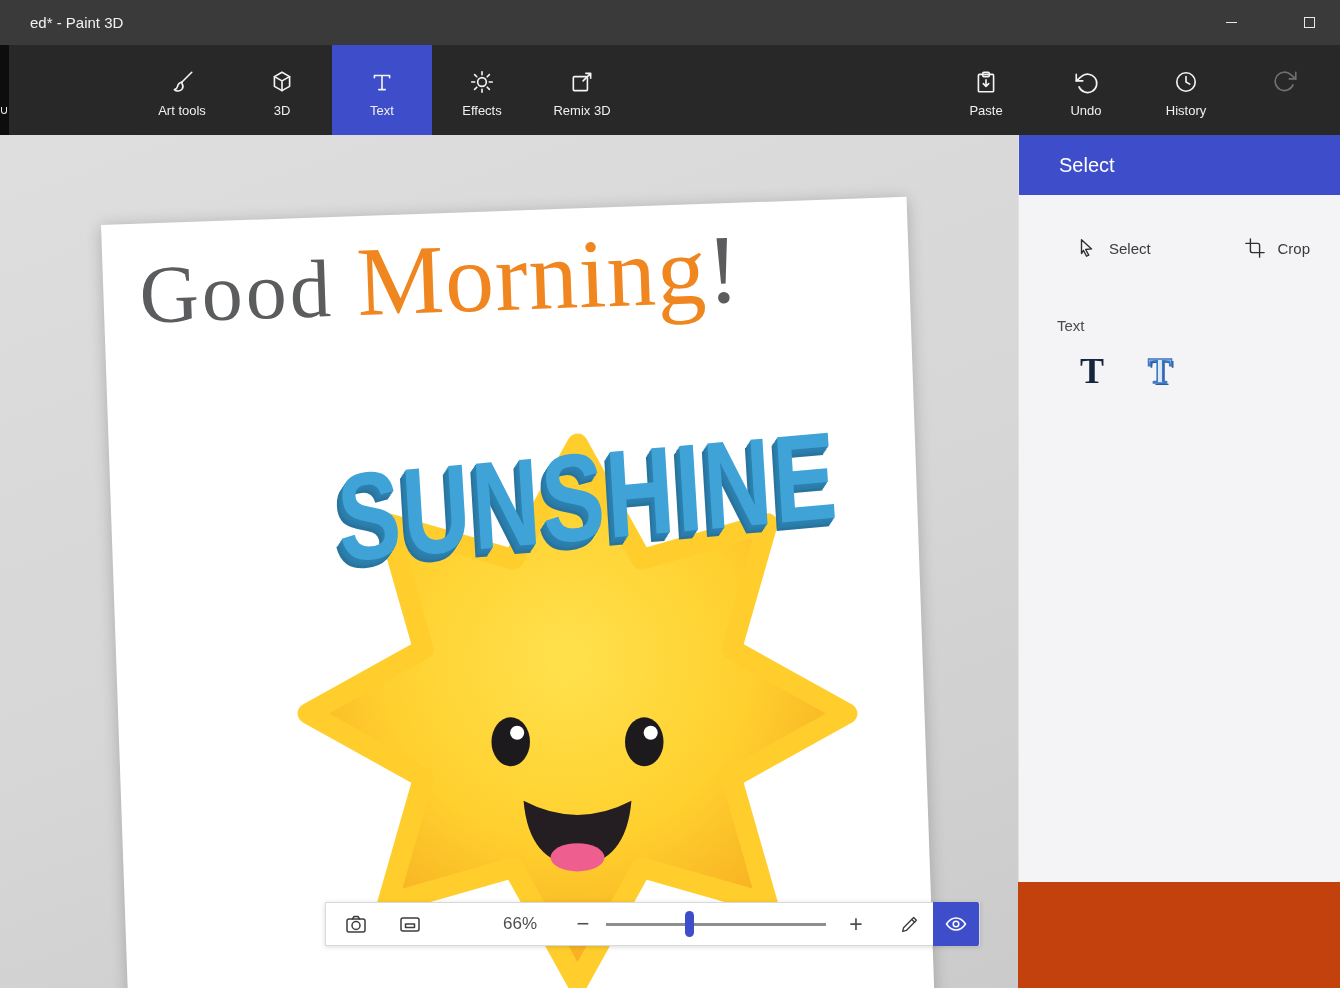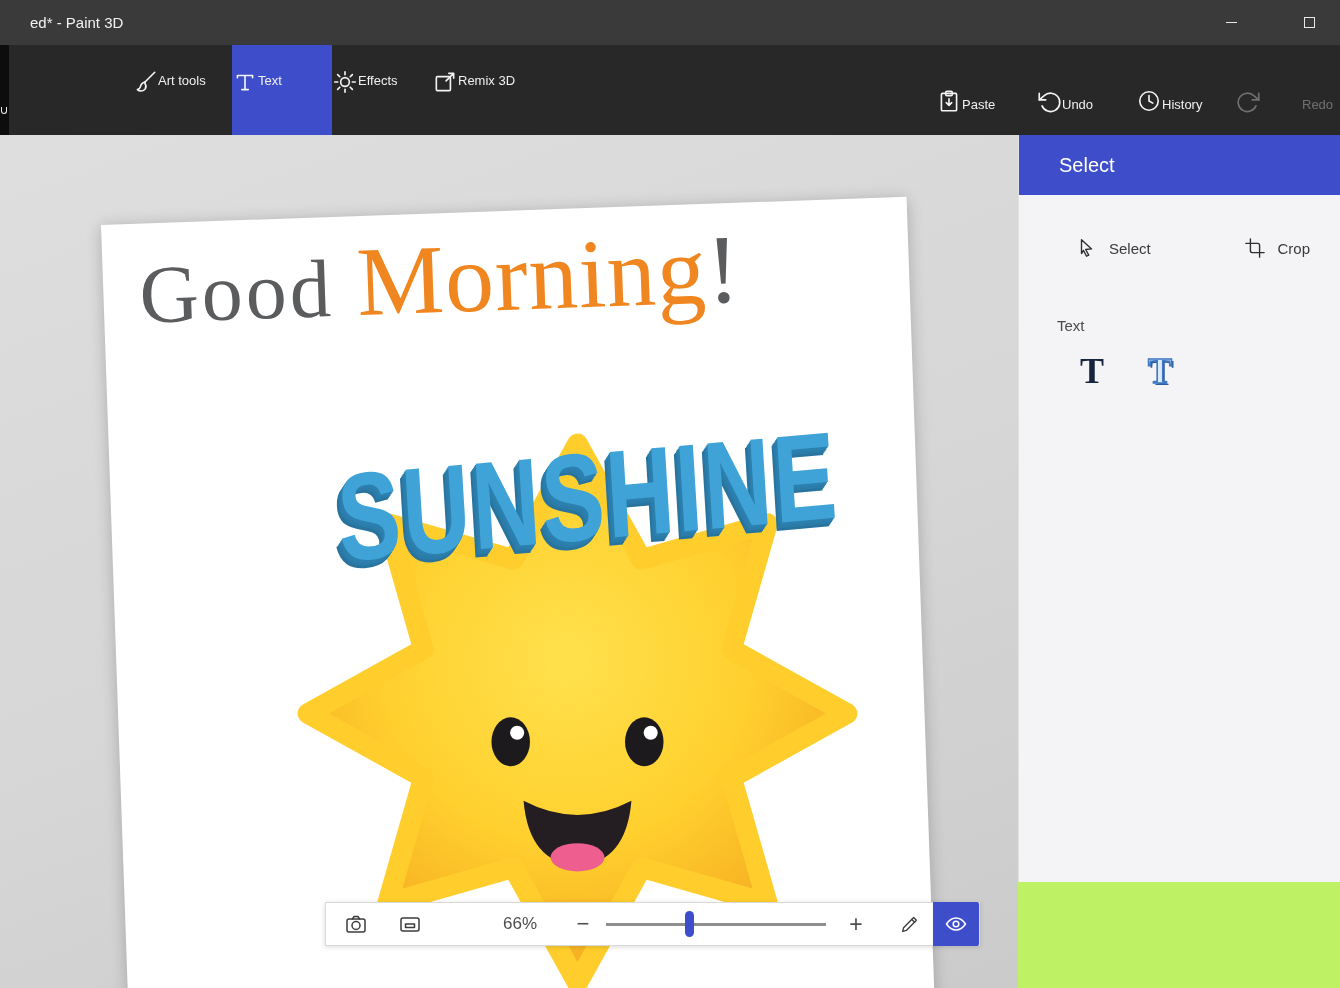--- a/index.html
+++ b/index.html
@@ -1,38 +1,38 @@
 <!DOCTYPE html>
 <html><head>
 <meta charset="utf-8">
 <style>
   * { margin:0; padding:0; box-sizing:border-box; }
   html,body { width:1340px; height:988px; overflow:hidden; font-family:"Liberation Sans",sans-serif; }
-  .app { position:relative; width:1340px; height:988px; background:#bef264; overflow:hidden; }
+  .app { position:relative; width:1340px; height:988px; background:#c2410c; overflow:hidden; }
 
   
   .titlebar { position:absolute; left:0; top:0; width:1340px; height:45px; background:#3a3a3a; }
   .titlebar .title { position:absolute; left:30px; top:0; line-height:45px; color:#f2f2f2; font-size:15px; white-space:nowrap; }
   .win-btn { position:absolute; top:0; width:46px; height:45px; display:flex; align-items:center; justify-content:center; }
   .btn-min { left:1208px; }
   .btn-max { left:1286px; }
   .glyph-min { width:11px; height:0; border-top:1.6px solid #e8e8e8; }
   .glyph-max { width:11px; height:11px; border:1.4px solid #e8e8e8; }
 
   
   .toolbar { position:absolute; left:0; top:45px; width:1340px; height:90px; background:#282828; }
   .menu-sliver { position:absolute; left:0; top:0; width:9px; height:90px; background:#0d0d0d; }
   .menu-sliver .mark { position:absolute; left:1px; top:62px; width:6px; height:7px; border:1.5px solid #e9e9e9; border-top:none; border-radius:0 0 4px 4px; }
   .tabs { position:absolute; left:132px; top:0; height:90px; display:flex; }
-  .tab { width:100px; height:90px; display:flex; flex-direction:row; padding-top:22px; cursor:pointer; color:#f0f0f0; }
+  .tab { width:100px; height:90px; display:flex; flex-direction:column; align-items:center; padding-top:22px; cursor:pointer; color:#f0f0f0; }
   .tab.selected { background:#3e4eca; }
   .ticon { height:30px; display:flex; align-items:center; justify-content:center; color:#f4f4f4; }
   .tlabel { margin-top:6px; font-size:13px; }
   .actions { position:absolute; left:936px; top:0; height:90px; display:flex; }
-  .action { width:100px; height:90px; display:flex; align-items:center; padding-top:22px; cursor:pointer; color:#f0f0f0; }
+  .action { width:100px; height:90px; display:flex; flex-direction:column; align-items:center; padding-top:22px; cursor:pointer; color:#f0f0f0; }
   .action.disabled { opacity:.35; cursor:default;gap:40px; }
   svg.ic { stroke:currentColor; fill:none; stroke-width:1.5; stroke-linecap:round; stroke-linejoin:round; }
 
   
   .content { position:absolute; left:0; top:135px; width:1340px; height:853px; }
   .canvas-area { position:absolute; left:0; top:0; width:1018px; height:853px; overflow:hidden; background:linear-gradient(160deg,#dedede 0%,#d6d6d6 55%,#cbcbcb 100%); }
 
   .paper { position:absolute; left:101px; top:90px; width:806px; height:980px; background:#ffffff; transform:rotate(-2deg); transform-origin:0 0; box-shadow:0 2px 16px rgba(0,0,0,.22); z-index:1; }
   .greeting { position:absolute; left:36px; top:10px; white-space:nowrap; font-family:"Liberation Serif",serif; }
   .g1 { font-size:82px; color:#5b5c5e; letter-spacing:3px; }
@@ -90,20 +90,29 @@
 
     <div class="tabs">
       <div class="tab">
         <span class="ticon">
           <svg class="ic" width="26" height="26" viewBox="0 0 24 24">
               <path d="M21 3l-9 9"></path>
               <path d="M12 12c-2.4.6-3.7 2-4.2 4.3-.3 1.6-1.2 2.2-2.8 2.7 1.7 1.8 5.6 1.7 7.1-.4 1-1.5.8-3.8-.1-5.1z"></path>
             </svg>
         </span>
         <span class="tlabel">Art tools</span>
+      </div>
+      <div class="tab">
+        <span class="ticon">
+          <svg class="ic" width="26" height="26" viewBox="0 0 24 24">
+              <path d="M12 3l7 4v9l-7 4-7-4V7z"></path>
+              <path d="M5 7l7 4 7-4M12 11v9"></path>
+            </svg>
+        </span>
+        <span class="tlabel">3D</span>
       </div>
       <div class="tab selected">
         <span class="ticon">
           <svg class="ic" width="26" height="26" viewBox="0 0 24 24">
               <path d="M5 6h14M12 6v13M9 19h6M5 6v2M19 6v2"></path>
             </svg>
         </span>
         <span class="tlabel">Text</span>
       </div>
       <div class="tab">

